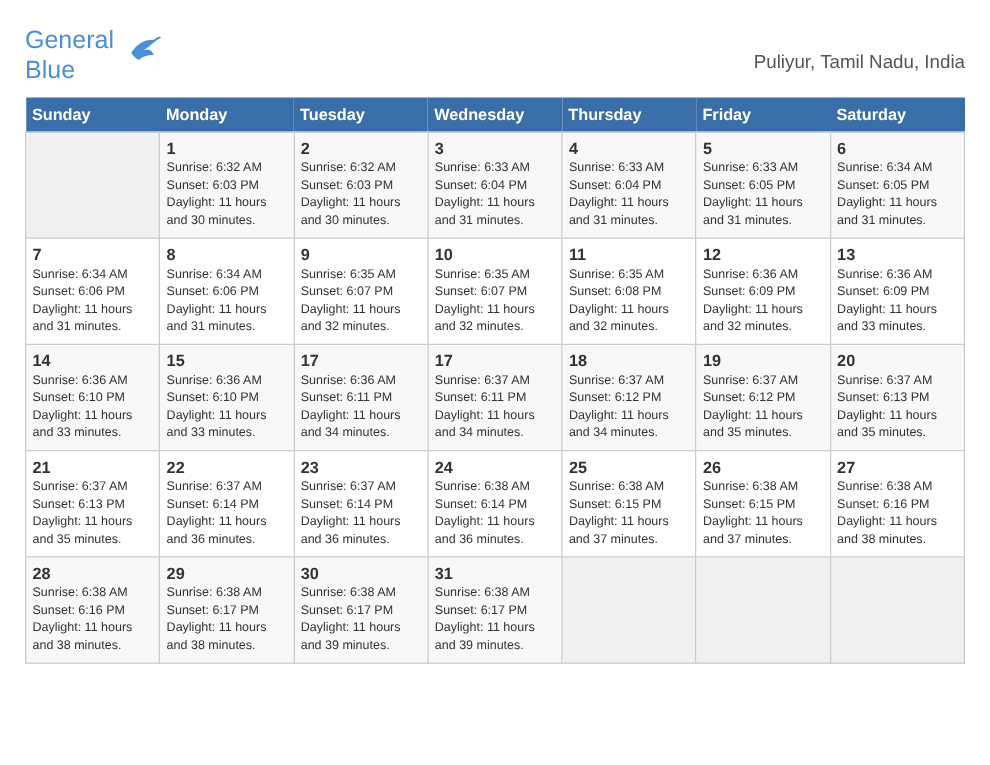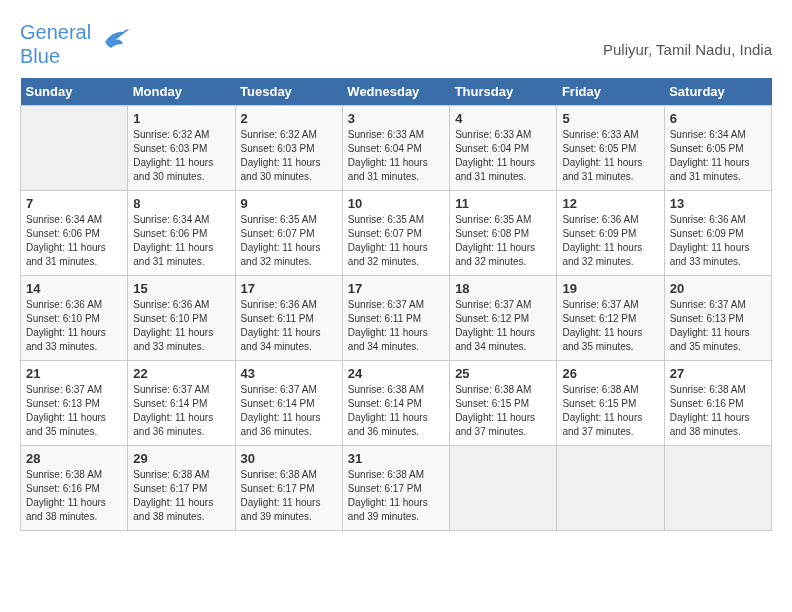--- a/index.html
+++ b/index.html
@@ -277,21 +277,21 @@
 and 35 minutes.</div>
         </td>
         <td>
           <span class="day-num">22</span>
           <div class="day-info" style="white-space: pre-line;">Sunrise: 6:37 AM
 Sunset: 6:14 PM
 Daylight: 11 hours
 and 36 minutes.</div>
         </td>
         <td>
-          <span class="day-num">43</span>
+          <span class="day-num">23</span>
           <div class="day-info" style="white-space: pre-line;">Sunrise: 6:37 AM
 Sunset: 6:14 PM
 Daylight: 11 hours
 and 36 minutes.</div>
         </td>
         <td>
           <span class="day-num">24</span>
           <div class="day-info" style="white-space: pre-line;">Sunrise: 6:38 AM
 Sunset: 6:14 PM
 Daylight: 11 hours

